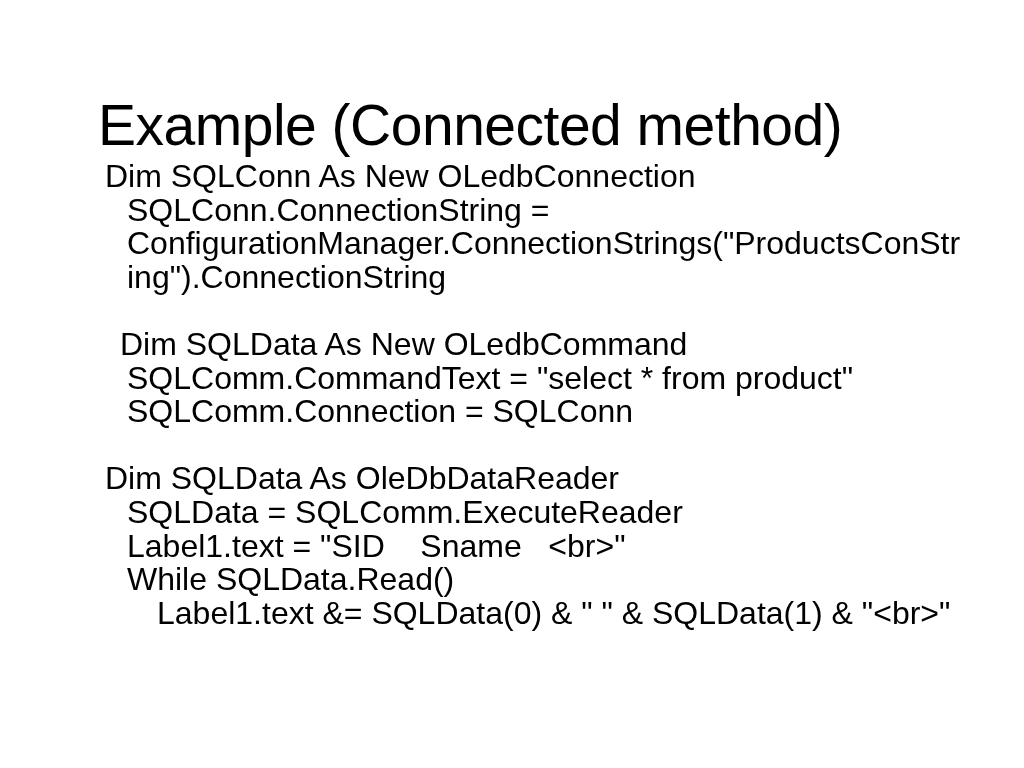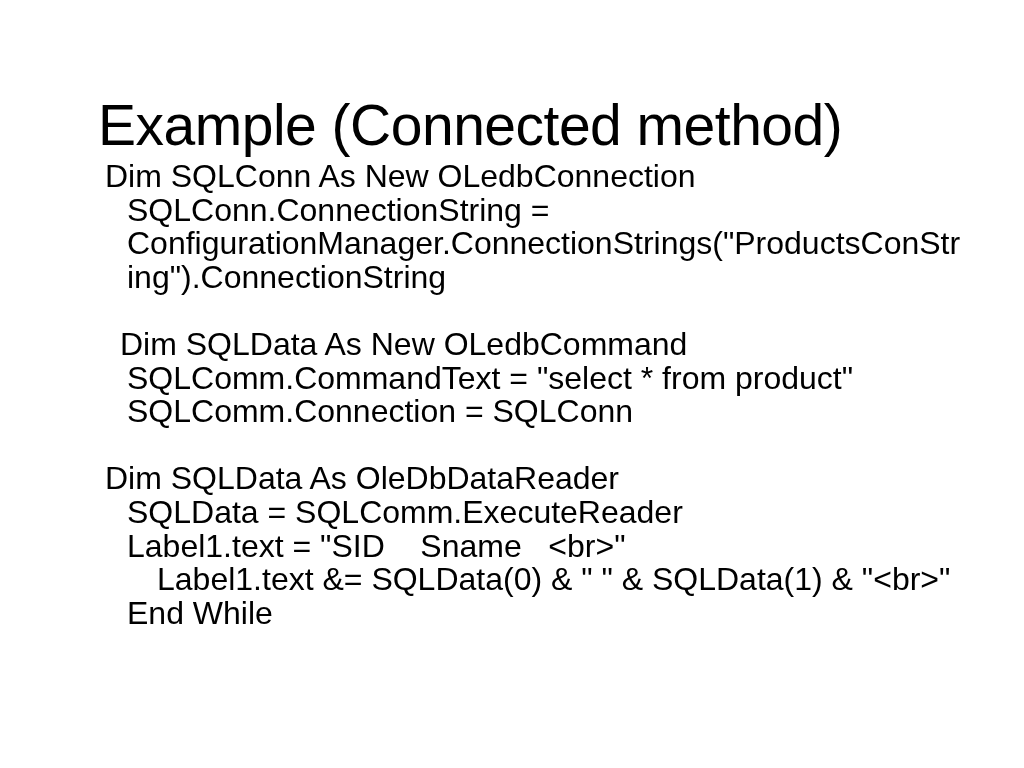--- a/index.html
+++ b/index.html
@@ -79,17 +79,17 @@
       <div class="code-line ind-0">Dim SQLConn As New OLedbConnection</div>
       <div class="code-line ind-2">SQLConn.ConnectionString = ConfigurationManager.ConnectionStrings("ProductsConString").ConnectionString</div>
       <div class="code-line ind-0 blank"></div>
       <div class="code-line ind-1">Dim SQLData As New OLedbCommand</div>
       <div class="code-line ind-2">SQLComm.CommandText = "select * from product"</div>
       <div class="code-line ind-2">SQLComm.Connection = SQLConn</div>
       <div class="code-line ind-0 blank"></div>
       <div class="code-line ind-0">Dim SQLData As OleDbDataReader</div>
       <div class="code-line ind-2">SQLData = SQLComm.ExecuteReader</div>
       <div class="code-line ind-2">Label1.text = "SID    Sname   &lt;br&gt;"</div>
+      <div class="code-line ind-2">While SQLData.Read()</div>
       <div class="code-line ind-3">Label1.text &amp;= SQLData(0) &amp; " " &amp; SQLData(1) &amp; "&lt;br&gt;"</div>
-      <div class="code-line ind-2">End While</div>
     </div>
 
 </div>
 
 </body></html>

